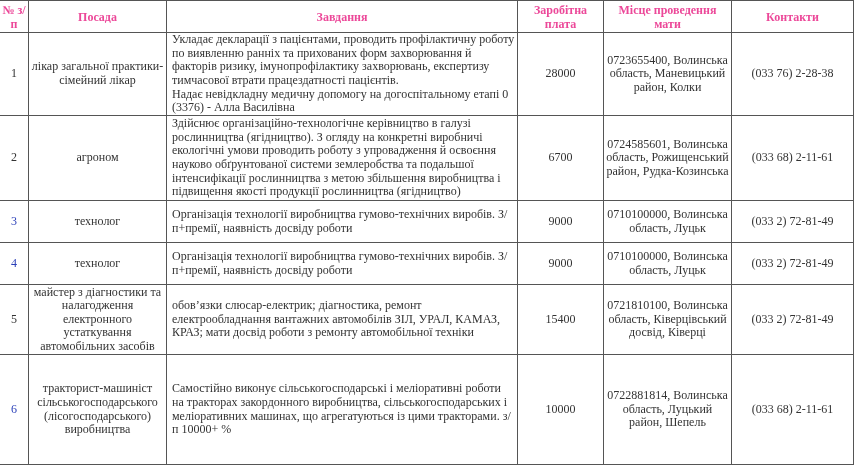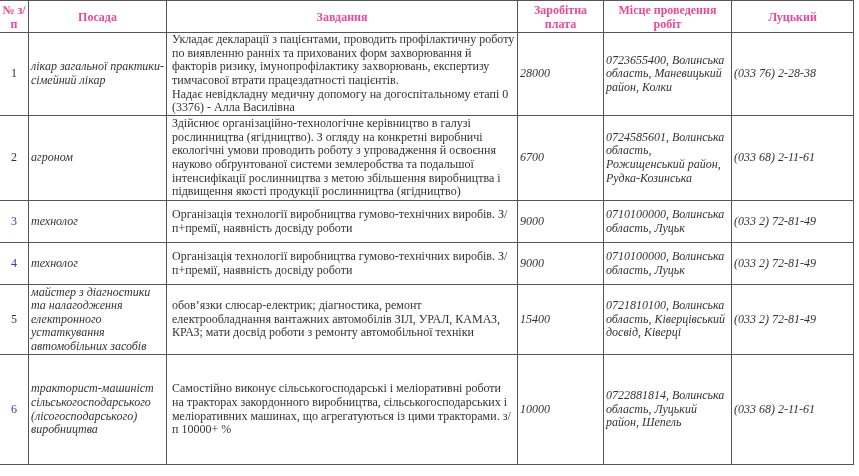--- a/index.html
+++ b/index.html
@@ -1,21 +1,21 @@
 <!DOCTYPE html>
 <html><head>
 <meta charset="utf-8">
 <style>
   html, body { margin:0; padding:0; background:#fff; }
   body { width:859px; height:476px; overflow:hidden; position:relative;
          font-family:"Liberation Serif", "DejaVu Serif", serif; color:#333; }
   table { position:absolute; left:-1px; top:0; border-collapse:collapse; table-layout:fixed; width:854px; }
   td, th { border:1px solid #555; padding:0 2px; font-size:12px; line-height:13.6px; vertical-align:middle; }
   th { font-weight:bold; text-align:center; color:#ec4899; height:31px; line-height:14px; }
-  td.c { text-align:left;font-style:italic; }
+  td.c { text-align:center; }
   td.l { text-align:left; padding-left:5px; }
   td.num { text-align:center; }
   td.num.link { color:#2a3fb8; }
   .r1 { height:83px; } .r2 { height:85px; } .r3 { height:42px; } .r4 { height:42px; }
   .r5 { height:70px; } .r6 { height:110px; }
 </style>
 </head>
 <body>
 
 <table>
@@ -26,22 +26,22 @@
     <col style="width:86px">
       <col style="width:128px">
       <col style="width:122px">
   </colgroup>
   <thead>
     <tr>
       <th>№ з/п</th>
       <th>Посада</th>
       <th>Завдання</th>
       <th>Заробітна плата</th>
-      <th>Місце проведення робіт</th>
-      <th>Луцький</th>
+      <th>Місце проведення мати</th>
+      <th>Контакти</th>
     </tr>
   </thead>
   <tbody id="tbody">
       <tr class="r1">
         <td class="num">1</td>
         <td class="c">лікар загальної практики-сімейний лікар</td>
         <td class="l" style="white-space: pre-line;">Укладає декларації з пацієнтами, проводить профілактичну роботу по виявленню ранніх та прихованих форм захворювання й факторів ризику, імунопрофілактику захворювань, експертизу тимчасової втрати працездатності пацієнтів.
 Надає невідкладну медичну допомогу на догоспітальному етапі 0 (3376) - Алла Василівна</td>
         <td class="c">28000</td>
         <td class="c">0723655400, Волинська область, Маневицький район, Колки</td>

